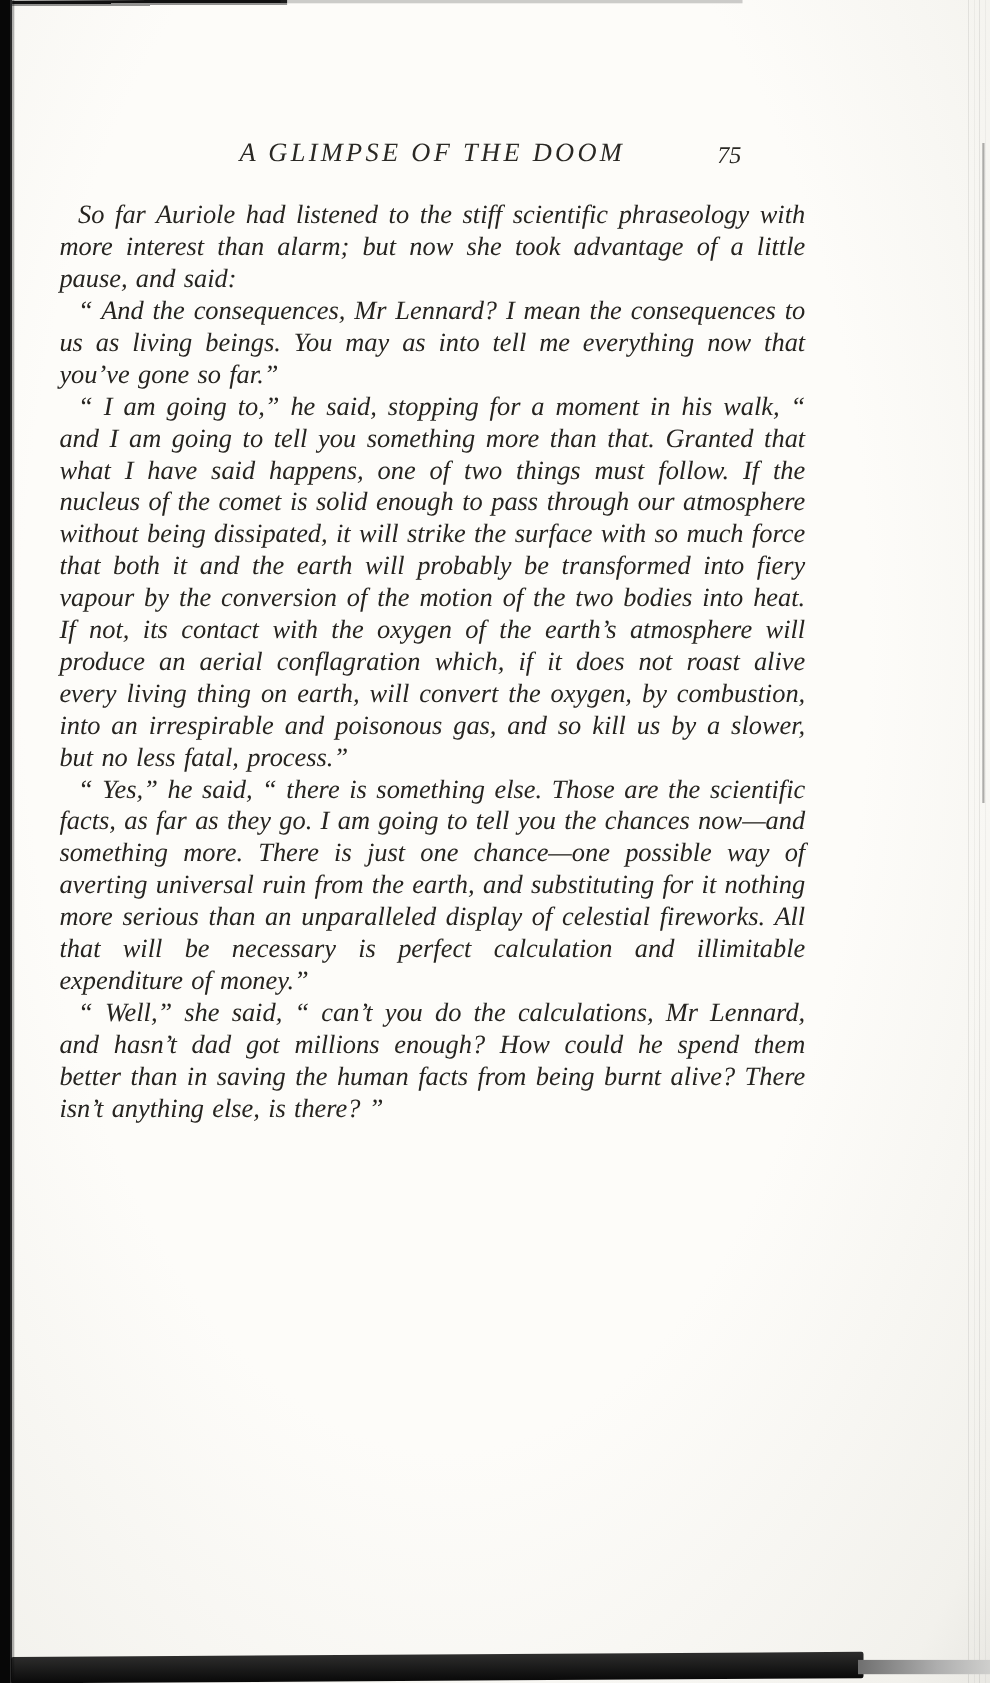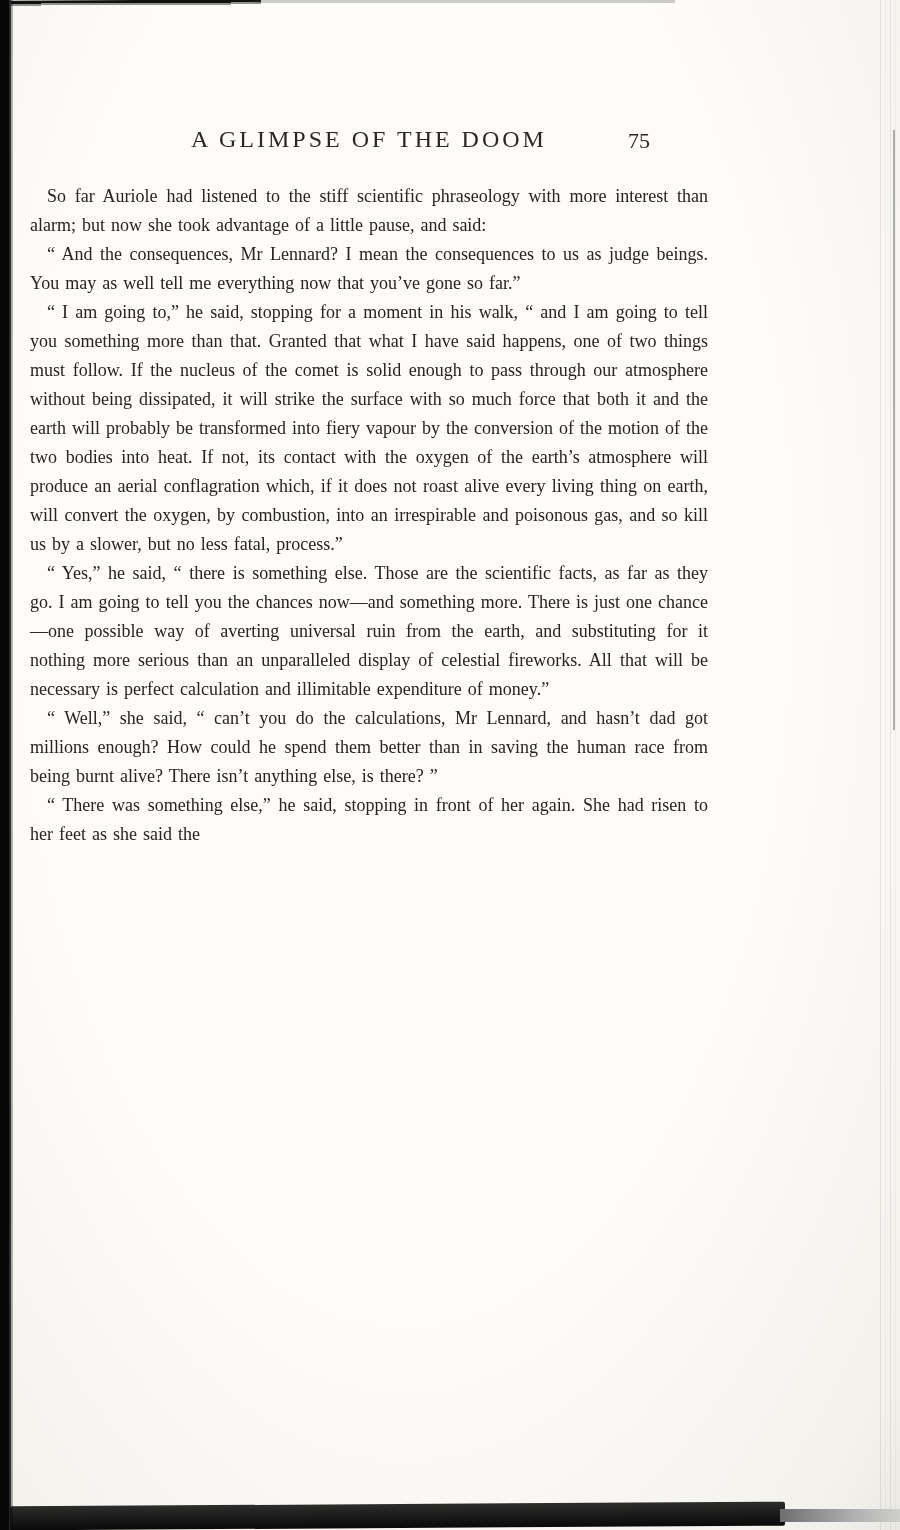--- a/index.html
+++ b/index.html
@@ -63,23 +63,24 @@
   .streak-right-line {
     position: absolute;
     right: 5px; top: 130px;
     width: 2px; height: 600px;
     background: rgba(0,0,0,.30);
   }
 
   
   .text-block {
     position: absolute;
-    left: 30px;
+    left: 54px;
     top: 126px;
     width: 678px;
+    font-style: italic;
   }
   .header {
     position: relative;
     height: 34px;
     margin-bottom: 22px;
   }
   .title {
     position: absolute;
     left: 0; right: 0;
     text-align: center;
@@ -89,21 +90,21 @@
   }
   .folio {
     position: absolute;
     right: 58px;
     top: 2px;
     font-size: 22px;
     color: #2a2824;
   }
   .body-copy .para {
     margin: 0;
-    font-size: 18px;
+    font-size: 24px;
     line-height: 29px;
     text-align: justify;
     text-indent: 17px;
     word-spacing: 1.5px;
     color: #262420;
   }
 </style>
 </head>
 <body>
 
@@ -117,21 +118,20 @@
   <div class="edge-bottom"></div>
   <div class="edge-bottom-gray"></div>
 
   <div class="text-block">
     <div class="header">
       <div class="title">A GLIMPSE OF THE DOOM</div>
       <div class="folio">75</div>
     </div>
     <div class="body-copy">
         <p class="para">So far Auriole had listened to the stiff scientific phraseology with more interest than alarm; but now she took advantage of a little pause, and said:</p>
-        <p class="para">“ And the consequences, Mr Lennard?  I mean the consequences to us as judge beings.  You may as well tell me everything now that you’ve gone so far.”</p>
+        <p class="para">“ And the consequences, Mr Lennard?  I mean the consequences to us as living beings.  You may as into tell me everything now that you’ve gone so far.”</p>
         <p class="para">“ I am going to,” he said, stopping for a moment in his walk, “ and I am going to tell you something more than that.  Granted that what I have said happens, one of two things must follow.  If the nucleus of the comet is solid enough to pass through our atmosphere without being dissipated, it will strike the surface with so much force that both it and the earth will probably be transformed into fiery vapour by the conversion of the motion of the two bodies into heat.  If not, its contact with the oxygen of the earth’s atmosphere will produce an aerial conflagration which, if it does not roast alive every living thing on earth, will convert the oxygen, by combustion, into an irrespirable and poisonous gas, and so kill us by a slower, but no less fatal, process.”</p>
         <p class="para">“ Yes,” he said, “ there is something else.  Those are the scientific facts, as far as they go.  I am going to tell you the chances now—and something more.  There is just one chance—one possible way of averting universal ruin from the earth, and substituting for it nothing more serious than an unparalleled display of celestial fireworks.  All that will be necessary is perfect calculation and illimitable expenditure of money.”</p>
-        <p class="para">“ Well,” she said, “ can’t you do the calculations, Mr Lennard, and hasn’t dad got millions enough?  How could he spend them better than in saving the human race from being burnt alive?  There isn’t anything else, is there? ”</p>
-        <p class="para">“ There was something else,” he said, stopping in front of her again.  She had risen to her feet as she said the</p>
+        <p class="para">“ Well,” she said, “ can’t you do the calculations, Mr Lennard, and hasn’t dad got millions enough?  How could he spend them better than in saving the human facts from being burnt alive?  There isn’t anything else, is there? ”</p>
       </div>
   </div>
 
 </div>
 
 </body></html>

